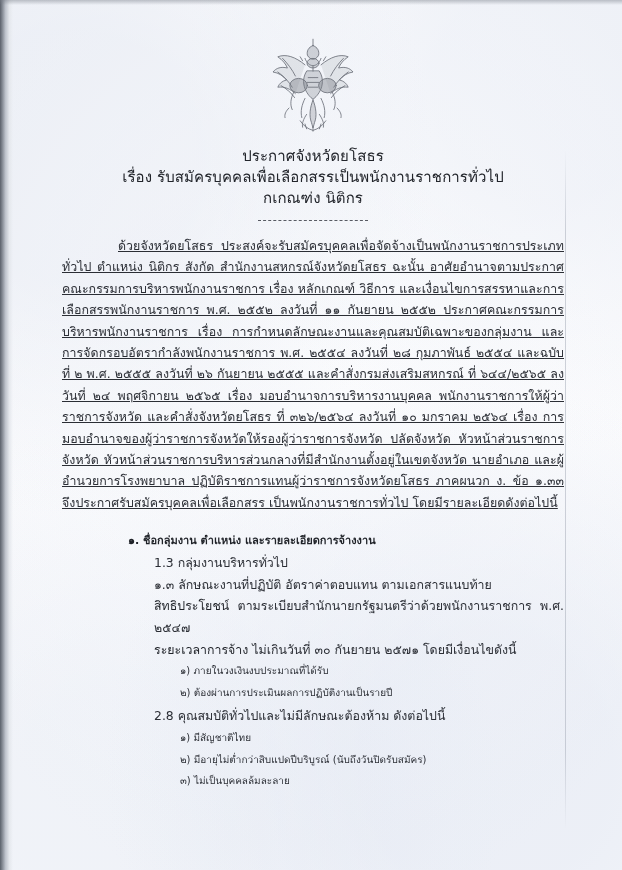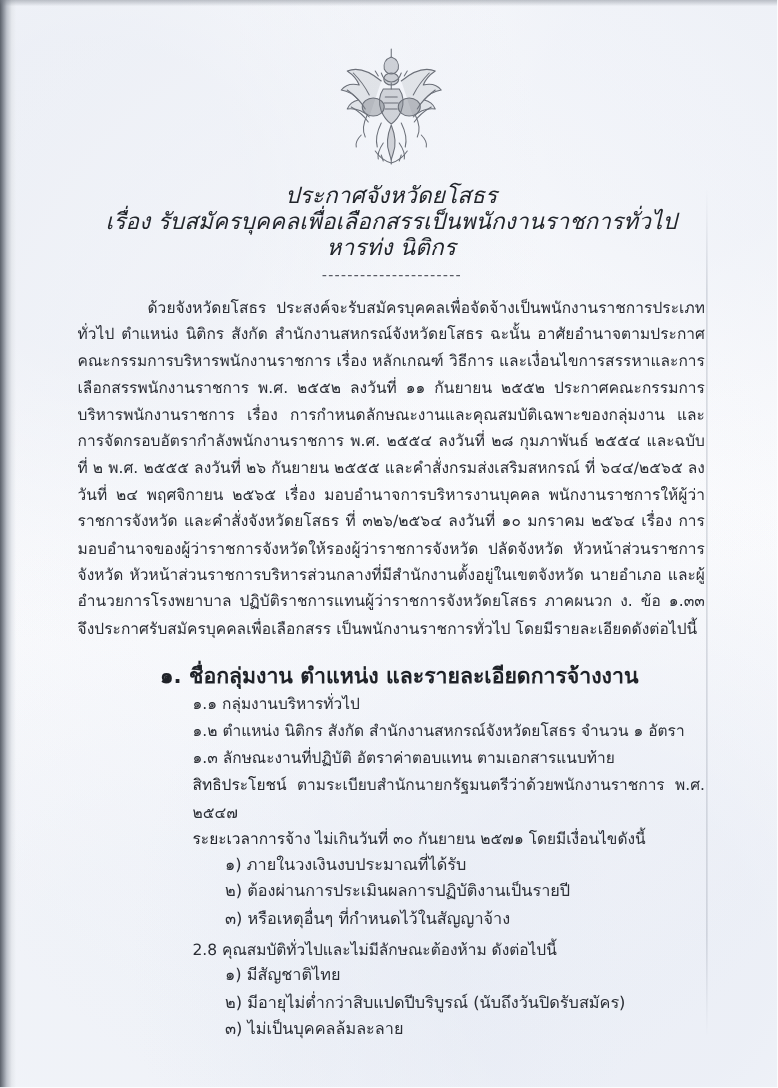--- a/index.html
+++ b/index.html
@@ -81,81 +81,81 @@
     height: 100px;
     opacity: .80;
   }
 
   
   .doc-heading {
     text-align: center;
     margin-top: 12px;
   }
   .doc-heading .line {
-    font-size: 18px;
+    font-size: 15px;
     line-height: 21px;
     color: #22252b;
     letter-spacing: .1px;
-    font-style: italic;
   }
   .rule-dashed {
     width: 110px;
     height: 0;
     margin: 11px auto 0;
     border-top: 1.3px dashed #3d4049;
     opacity: .85;
   }
 
   
   .body-block {
     margin-top: 14px;
   }
   .para {
     font-size: 12.4px;
     line-height: 21.4px;
     color: #2b2e35;
     text-align: justify;
     text-justify: inter-word;
     letter-spacing: .05px;
+    text-decoration: underline;
   }
   .para .indent {
     display: inline-block;
     width: 56px;
   }
 
   
   .section-list {
     margin-top: 17px;
   }
   .sec {
     margin-bottom: 2px;
   }
   .sec-head {
-    font-size: 17px;
+    font-size: 11px;
     line-height: 22px;
     font-weight: 700;
     color: #1f2228;
     padding-left: 66px;
   }
   .sub-item {
     font-size: 12.4px;
     line-height: 21.6px;
     color: #2b2e35;
     padding-left: 92px;
   }
   .sub-item.wide {
     padding-left: 92px;
     text-align: justify;
   }
   .sub-item b {
     font-weight: 400;
     color: #1f2228;
   }
   .bullet-item {
-    font-size: 13px;
+    font-size: 10px;
     line-height: 21.6px;
     color: #2b2e35;
     padding-left: 118px;
   }
 </style>
 </head>
 <body>
 
 <div class="scan-sheet">
 
@@ -199,42 +199,40 @@
 
           <path d="M44 108 C48 114 53 118 60 120 C67 118 72 114 76 108"></path>
           <path d="M50 112 L52 118 M60 115 L60 121 M70 112 L68 118"></path>
         </g>
       </svg>
     </div>
 
     <div class="doc-heading">
       <div class="line">ประกาศจังหวัดยโสธร</div>
       <div class="line">เรื่อง รับสมัครบุคคลเพื่อเลือกสรรเป็นพนักงานราชการทั่วไป</div>
-      <div class="line">หารท่ง นิติกร</div>
+      <div class="line">กเกณฑ่ง นิติกร</div>
       <div class="rule-dashed"></div>
     </div>
 
     <div class="body-block">
       <div class="para"><span class="indent"></span><span>ด้วยจังหวัดยโสธร ประสงค์จะรับสมัครบุคคลเพื่อจัดจ้างเป็นพนักงานราชการประเภททั่วไป ตำแหน่ง นิติกร สังกัด สำนักงานสหกรณ์จังหวัดยโสธร ฉะนั้น อาศัยอำนาจตามประกาศคณะกรรมการบริหารพนักงานราชการ เรื่อง หลักเกณฑ์ วิธีการ และเงื่อนไขการสรรหาและการเลือกสรรพนักงานราชการ พ.ศ. ๒๕๕๒ ลงวันที่ ๑๑ กันยายน ๒๕๕๒ ประกาศคณะกรรมการบริหารพนักงานราชการ เรื่อง การกำหนดลักษณะงานและคุณสมบัติเฉพาะของกลุ่มงาน และการจัดกรอบอัตรากำลังพนักงานราชการ พ.ศ. ๒๕๕๔ ลงวันที่ ๒๘ กุมภาพันธ์ ๒๕๕๔ และฉบับที่ ๒ พ.ศ. ๒๕๕๕ ลงวันที่ ๒๖ กันยายน ๒๕๕๕ และคำสั่งกรมส่งเสริมสหกรณ์ ที่ ๖๔๔/๒๕๖๕ ลงวันที่ ๒๔ พฤศจิกายน ๒๕๖๕ เรื่อง มอบอำนาจการบริหารงานบุคคล พนักงานราชการให้ผู้ว่าราชการจังหวัด และคำสั่งจังหวัดยโสธร ที่ ๓๒๖/๒๕๖๔ ลงวันที่ ๑๐ มกราคม ๒๕๖๔ เรื่อง การมอบอำนาจของผู้ว่าราชการจังหวัดให้รองผู้ว่าราชการจังหวัด ปลัดจังหวัด หัวหน้าส่วนราชการจังหวัด หัวหน้าส่วนราชการบริหารส่วนกลางที่มีสำนักงานตั้งอยู่ในเขตจังหวัด นายอำเภอ และผู้อำนวยการโรงพยาบาล ปฏิบัติราชการแทนผู้ว่าราชการจังหวัดยโสธร ภาคผนวก ง. ข้อ ๑.๓๓ จึงประกาศรับสมัครบุคคลเพื่อเลือกสรร เป็นพนักงานราชการทั่วไป โดยมีรายละเอียดดังต่อไปนี้</span></div>
     </div>
 
     <div class="section-list">
 
       <div class="sec">
         <div class="sec-head">๑. ชื่อกลุ่มงาน ตำแหน่ง และรายละเอียดการจ้างงาน</div>
-        <div class="sub-item">๑.๑ กลุ่มงานบริหารทั่วไป</div>
-        <div class="sub-item">๑.๒ ตำแหน่ง นิติกร สังกัด สำนักงานสหกรณ์จังหวัดยโสธร  จำนวน ๑ อัตรา</div>
+        <div class="sub-item">1.3 กลุ่มงานบริหารทั่วไป</div>
         <div class="sub-item">๑.๓ ลักษณะงานที่ปฏิบัติ อัตราค่าตอบแทน ตามเอกสารแนบท้าย</div>
 
         <div class="sub-item wide"><b>สิทธิประโยชน์</b><span> ตามระเบียบสำนักนายกรัฐมนตรีว่าด้วยพนักงานราชการ พ.ศ. ๒๕๔๗</span></div>
         <div class="sub-item wide"><b>ระยะเวลาการจ้าง</b><span> ไม่เกินวันที่ ๓๐ กันยายน ๒๕๗๑ โดยมีเงื่อนไขดังนี้</span></div>
 
         <div class="bullet-item">๑) ภายในวงเงินงบประมาณที่ได้รับ</div>
         <div class="bullet-item">๒) ต้องผ่านการประเมินผลการปฏิบัติงานเป็นรายปี</div>
-        <div class="bullet-item">๓) หรือเหตุอื่นๆ ที่กำหนดไว้ในสัญญาจ้าง</div>
       </div>
 
       <div class="sec">
         <div class="sub-item">2.8 คุณสมบัติทั่วไปและไม่มีลักษณะต้องห้าม ดังต่อไปนี้</div>
 
         <div class="bullet-item">๑) มีสัญชาติไทย</div>
         <div class="bullet-item">๒) มีอายุไม่ต่ำกว่าสิบแปดปีบริบูรณ์ (นับถึงวันปิดรับสมัคร)</div>
         <div class="bullet-item">๓) ไม่เป็นบุคคลล้มละลาย</div>
 
       </div>

